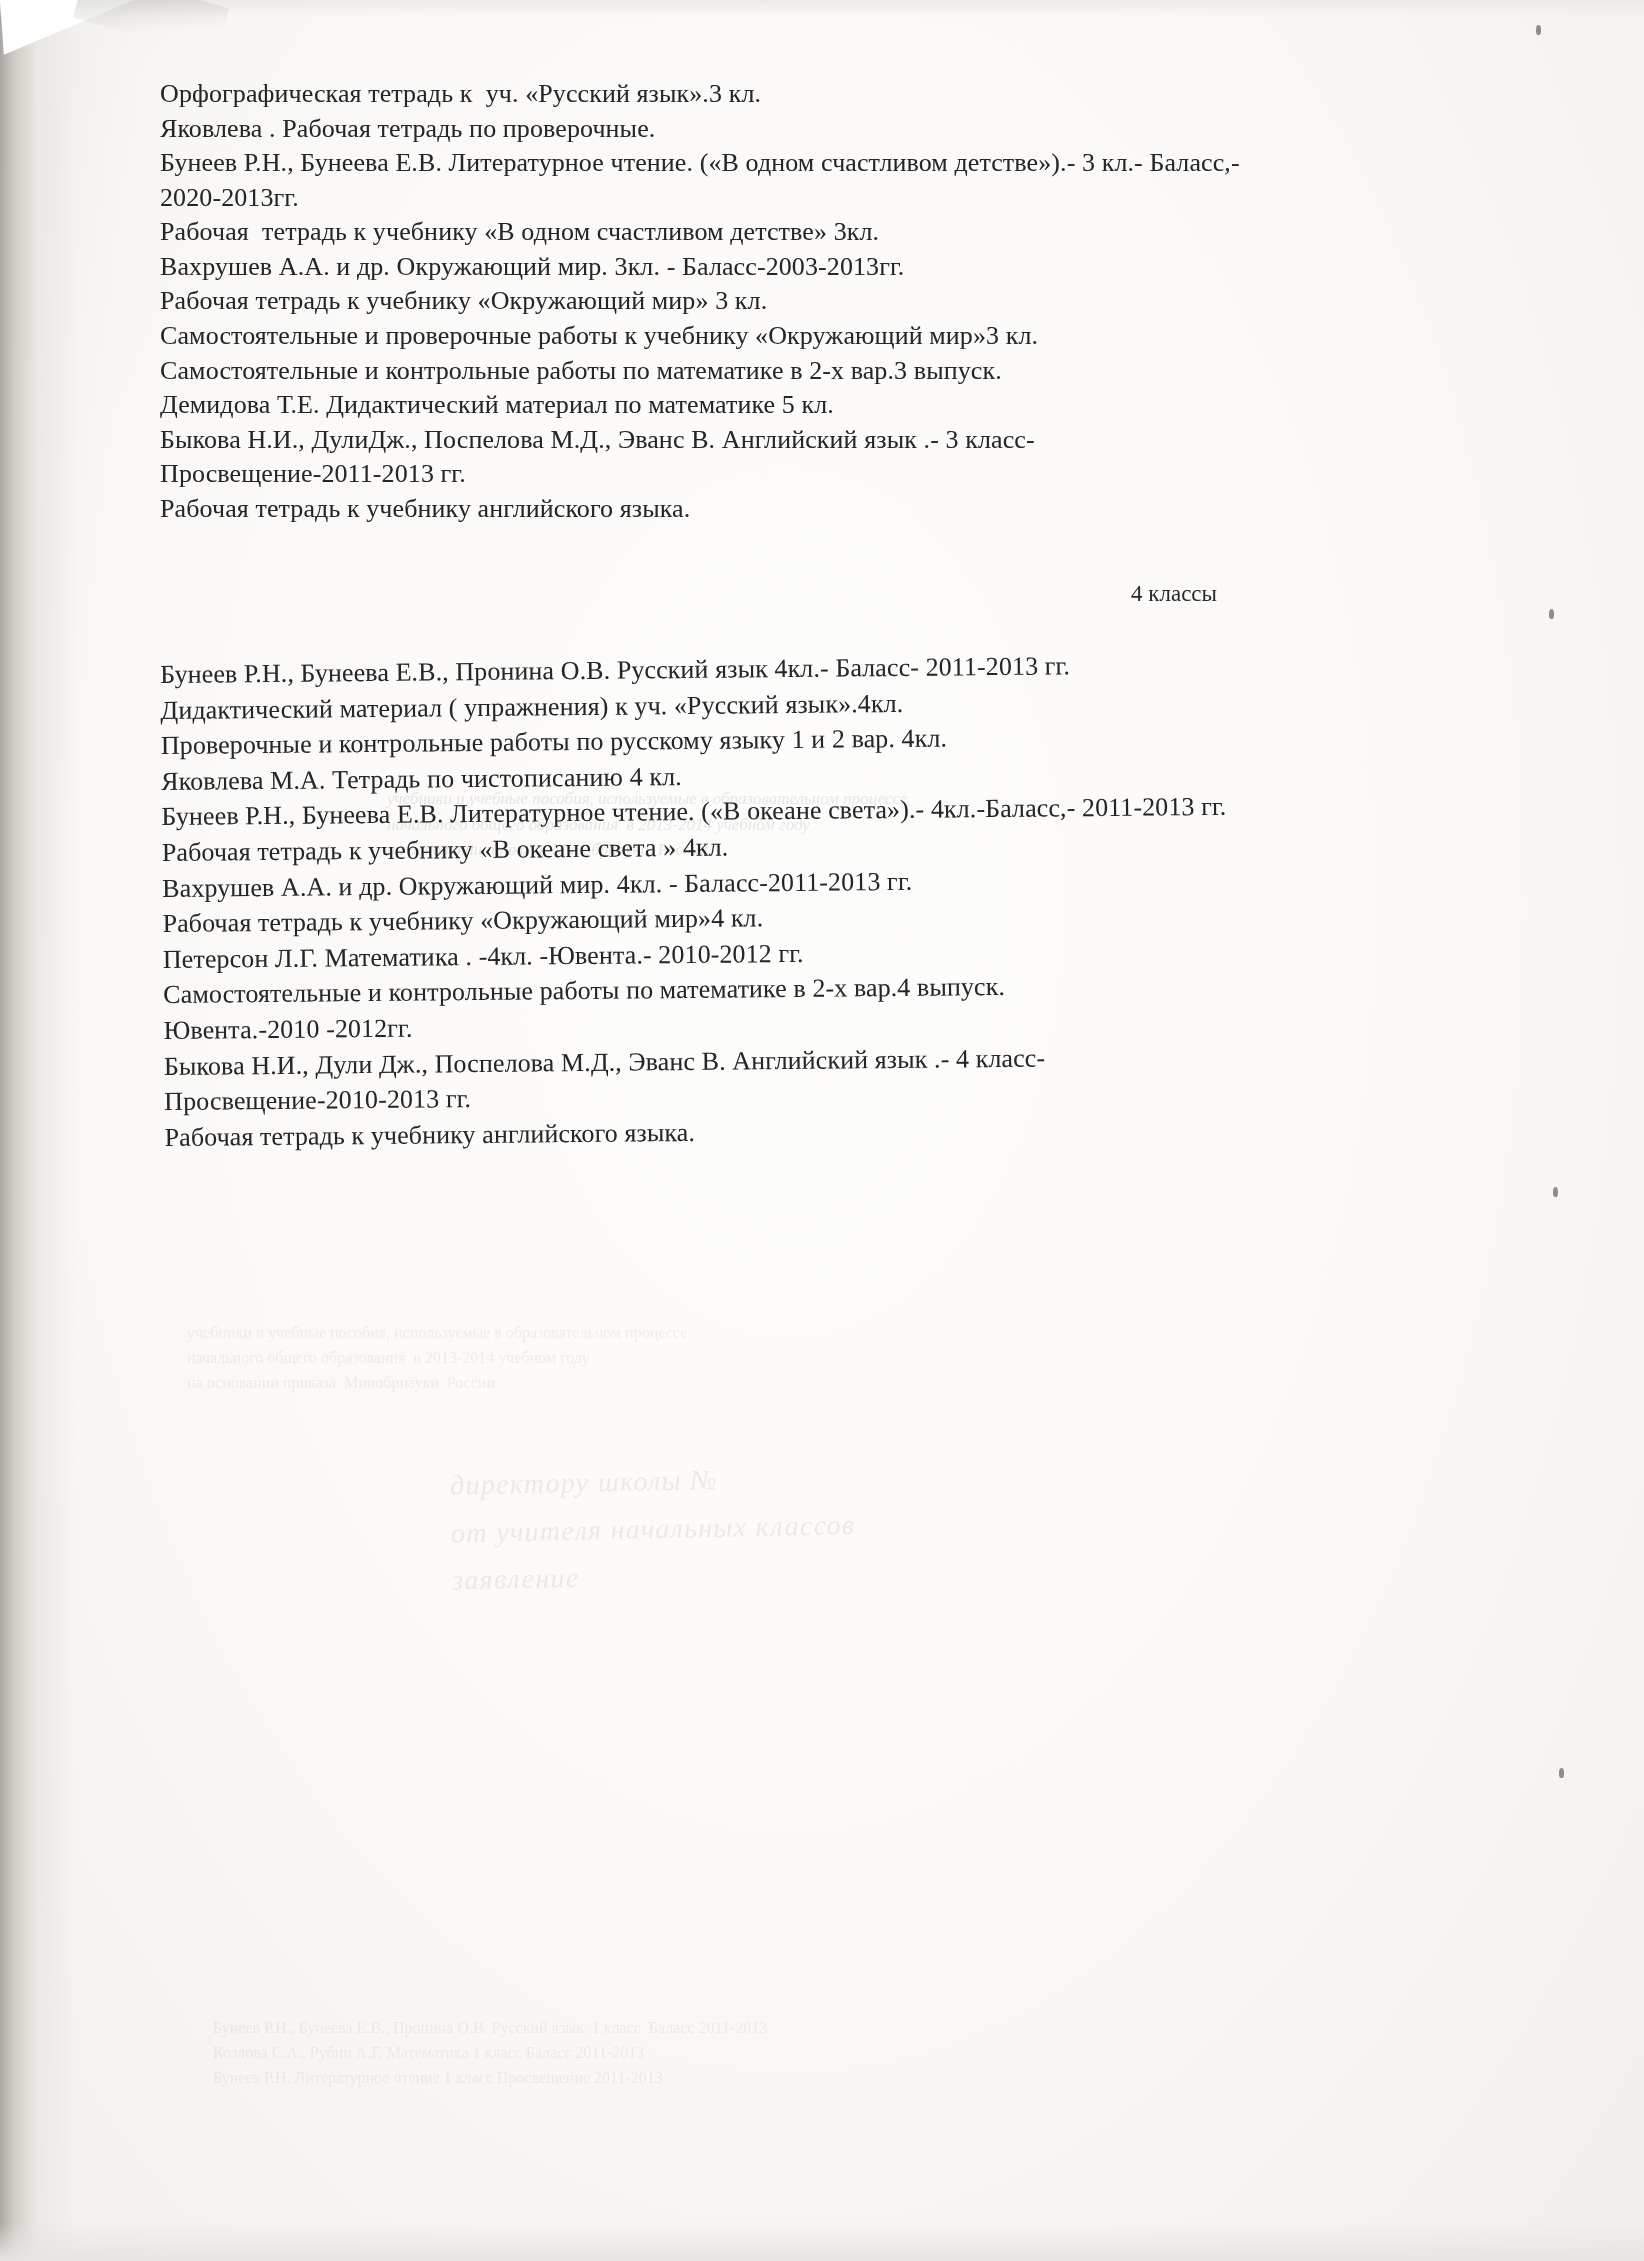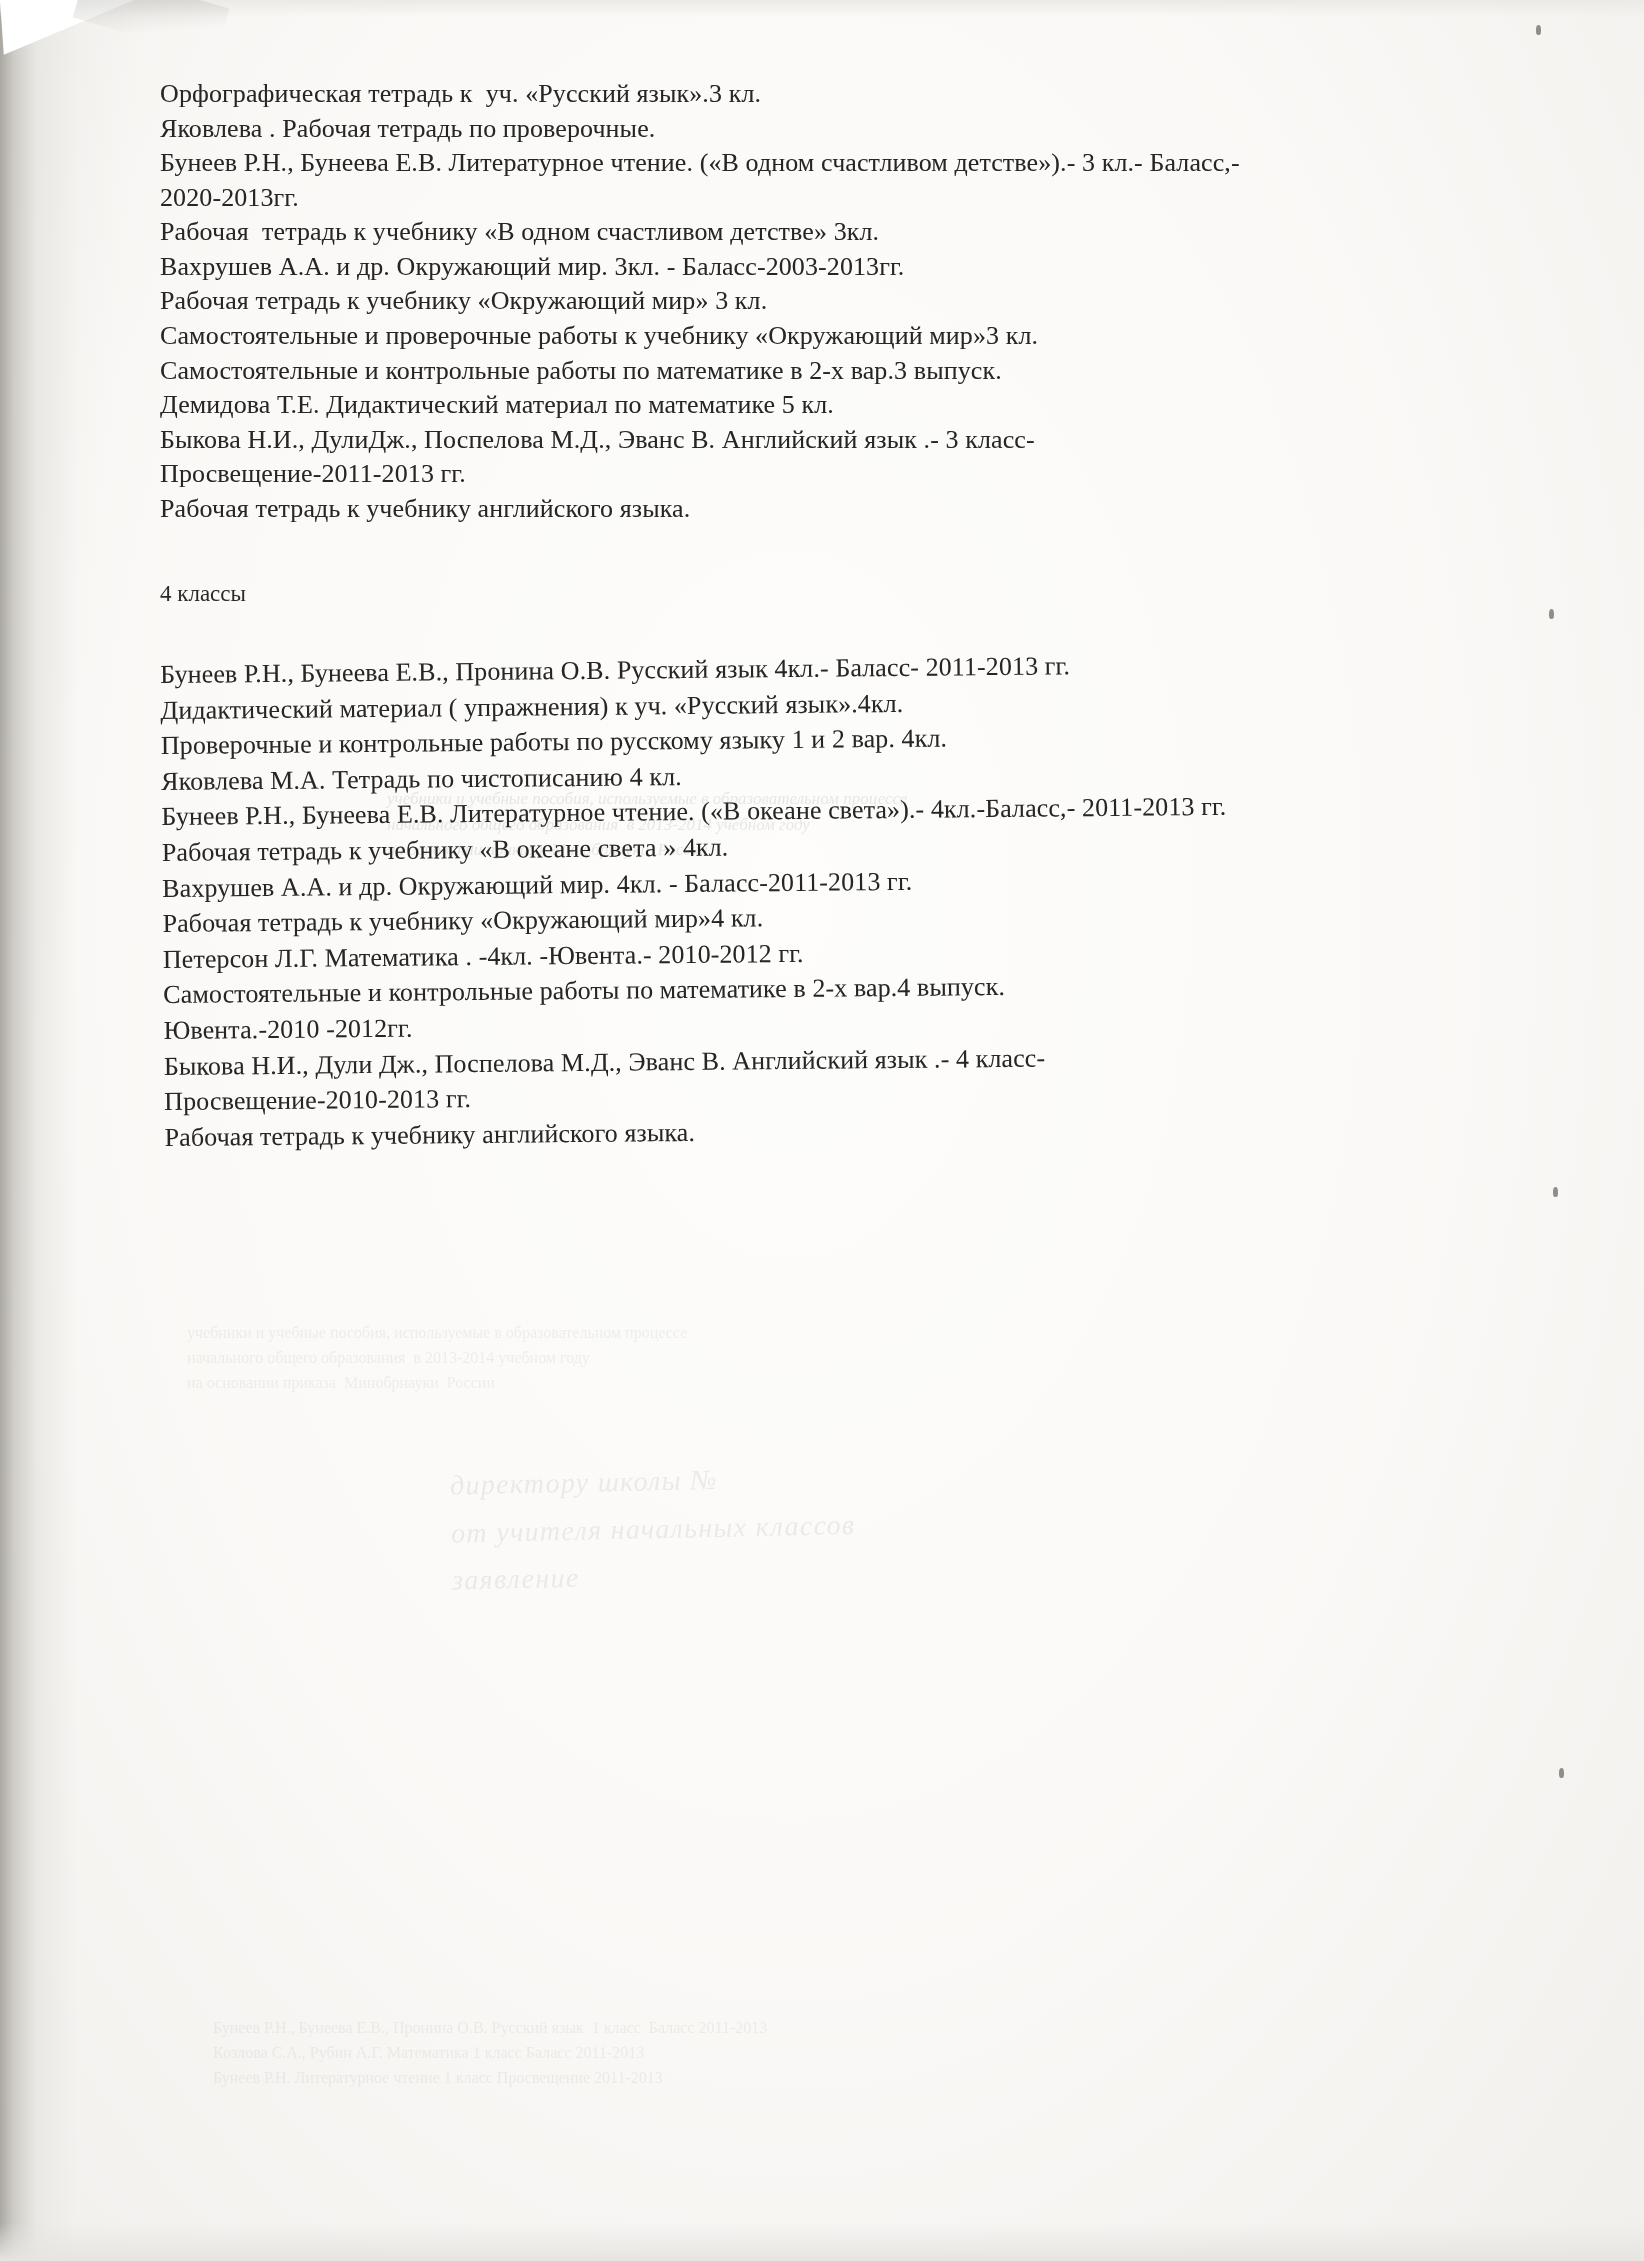--- a/index.html
+++ b/index.html
@@ -80,21 +80,21 @@
     line-height: 1.33;
     letter-spacing: 0.1px;
     color: #262626;
     white-space: pre-wrap;
     text-shadow: 0 0 0.6px rgba(60,60,60,0.16);
   }
   .doc-line.wrap2 {
     line-height: 1.33;
   }
   .section-heading {
-    text-align: left;
+    text-align: right;
     font-size: 23px;
     margin-top: 54px;
     margin-bottom: 50px;
     color: #2a2a2a;
     width: 1057px;
   }
   
   .block-4 {
     transform: rotate(-0.55deg);
     transform-origin: left top;

